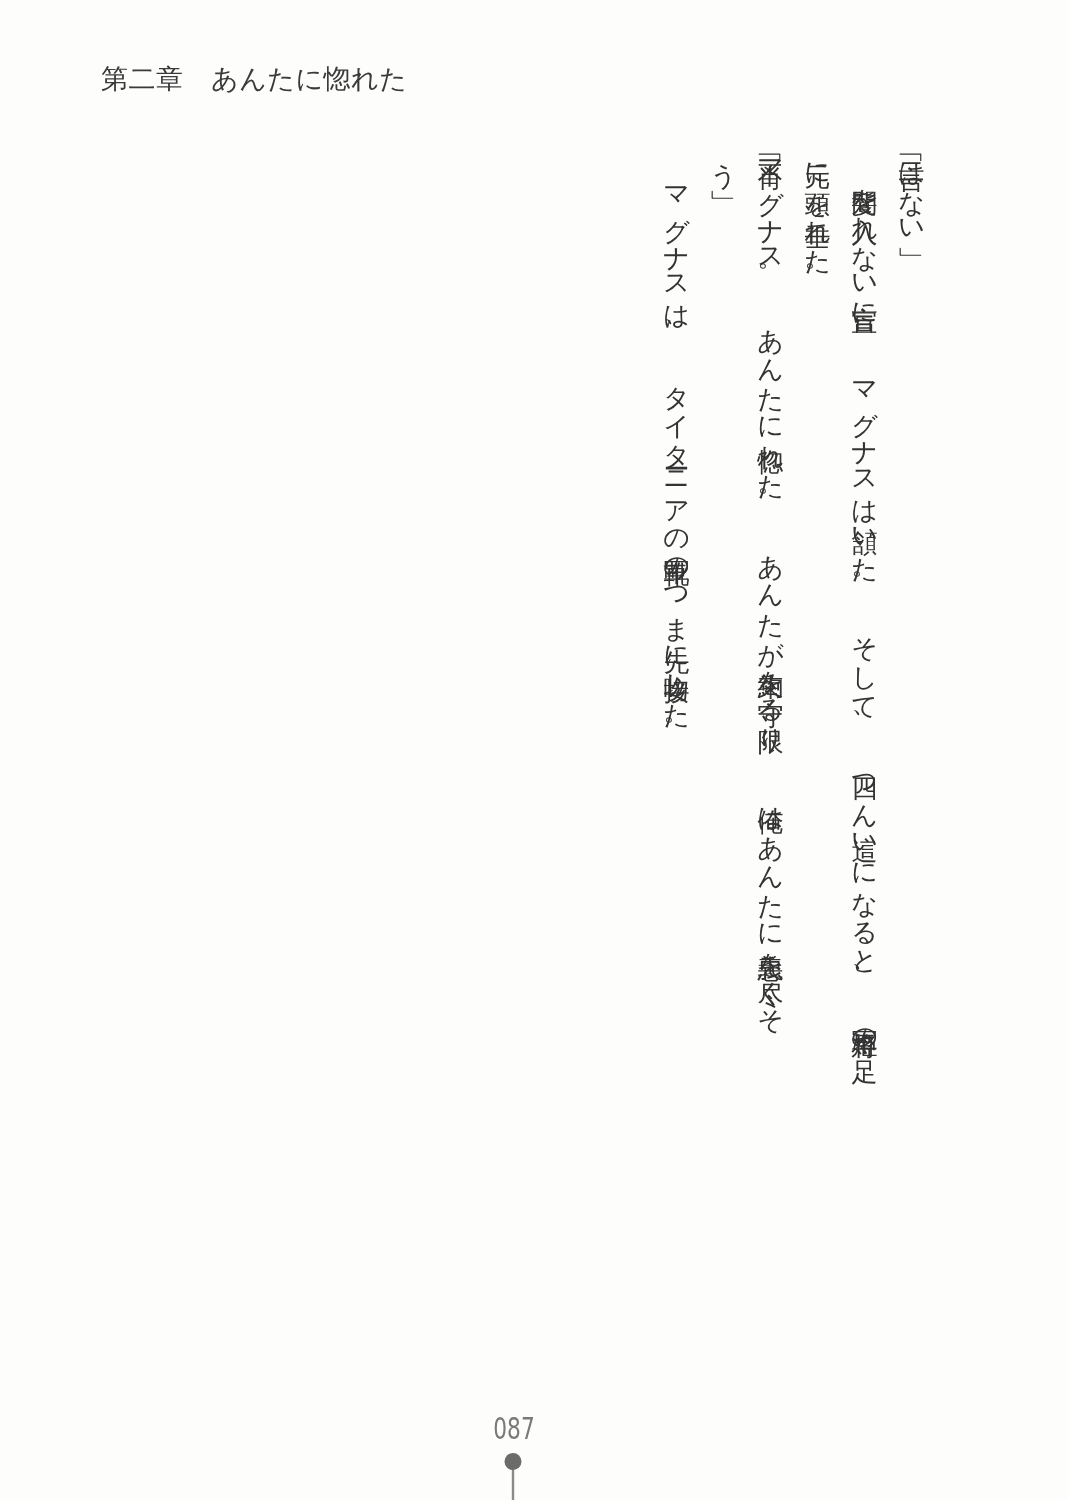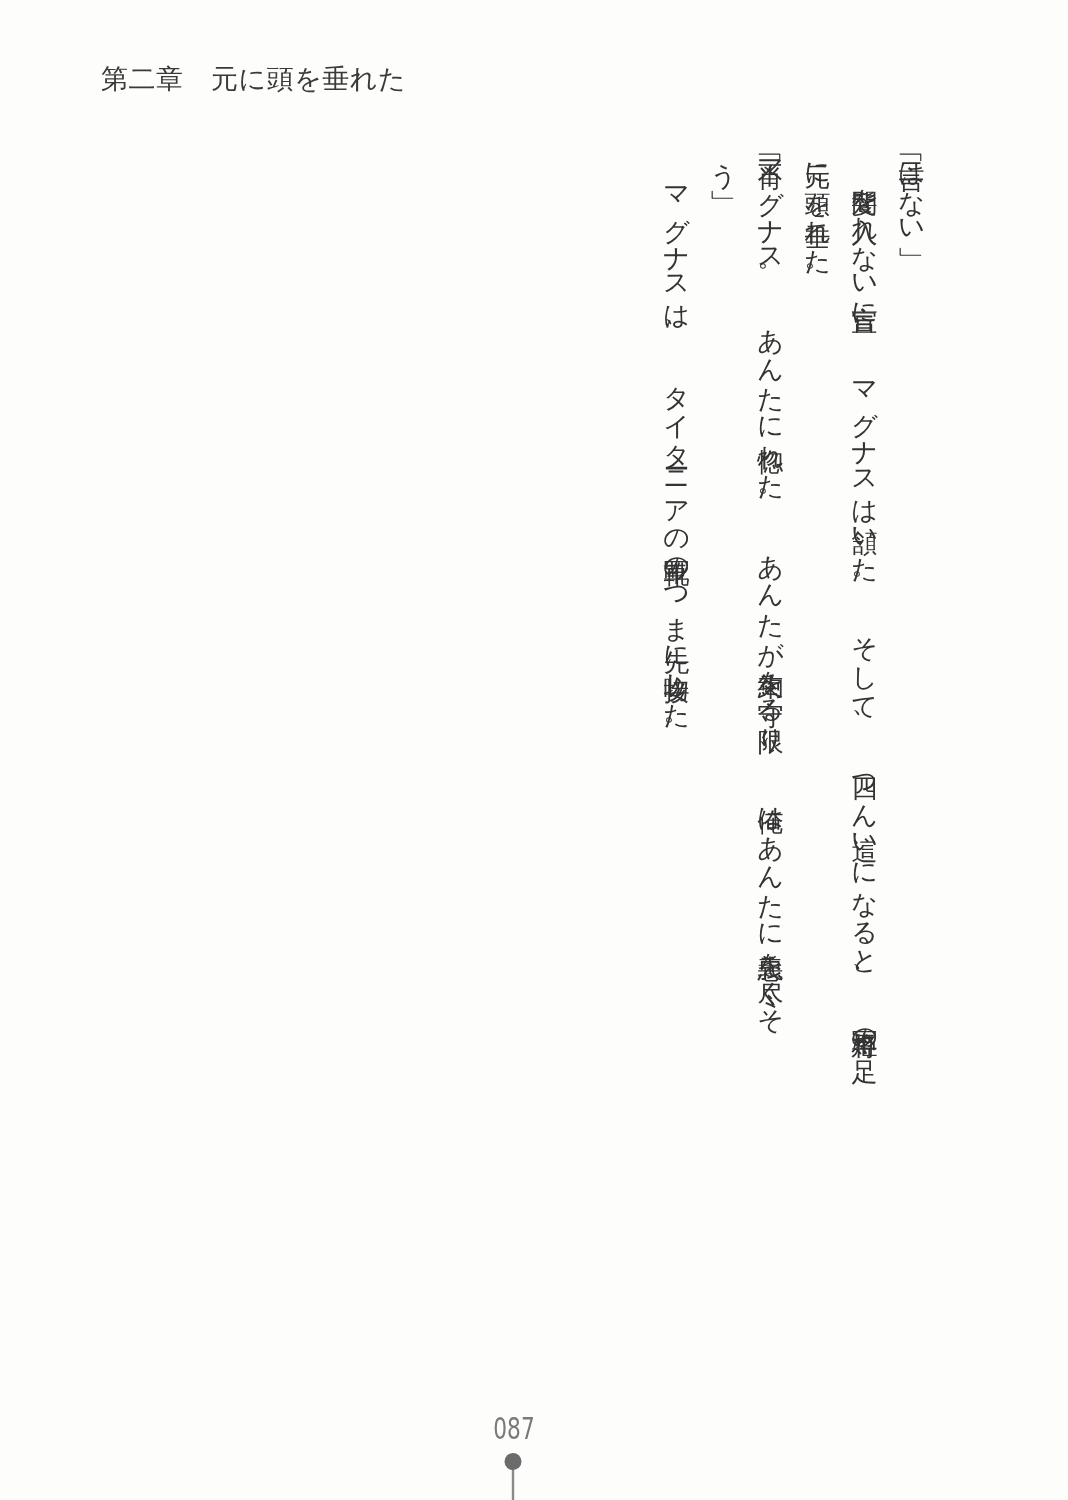--- a/index.html
+++ b/index.html
@@ -65,21 +65,21 @@
     top: 1452px;
     width: 20px;
     height: 48px;
   }
 </style>
 </head>
 <body>
 
 <div class="page">
 
-  <header class="chapter-header">第二章　元に頭を垂れた</header>
+  <header class="chapter-header">第二章　あんたに惚れた</header>
 
   <main class="text-area">
     <p class="tcol">「二言はない」</p>
     <p class="tcol">　間髪を入れない宣言に、　マグナスは頷いた。　そして、　四つん這いになると、　姫将軍の足</p>
     <p class="tcol">元に頭を垂れた。</p>
     <p class="tcol">「不肖マグナス。　あんたに惚れた。　あんたが約束を守る限り、　俺はあんたに忠義を尽くそ</p>
     <p class="tcol">う」</p>
     <p class="tcol">　マグナスは、　タイターニアの軍靴のつま先に接吻した。</p>
   </main>
 

